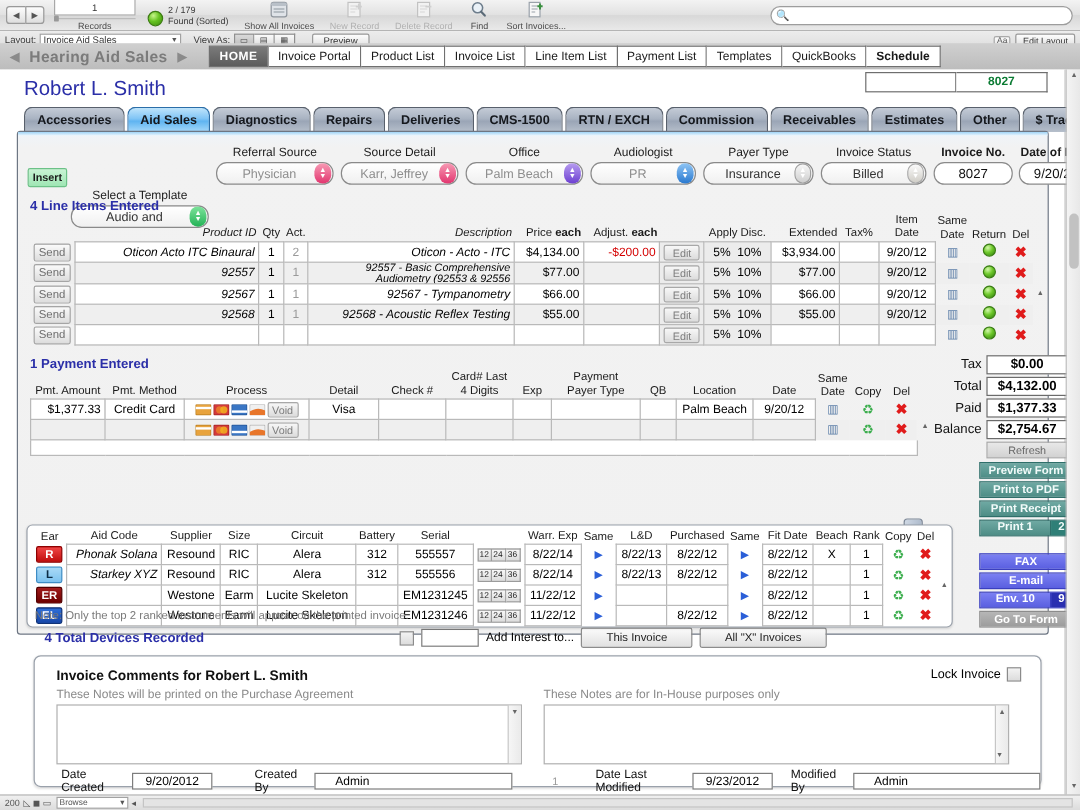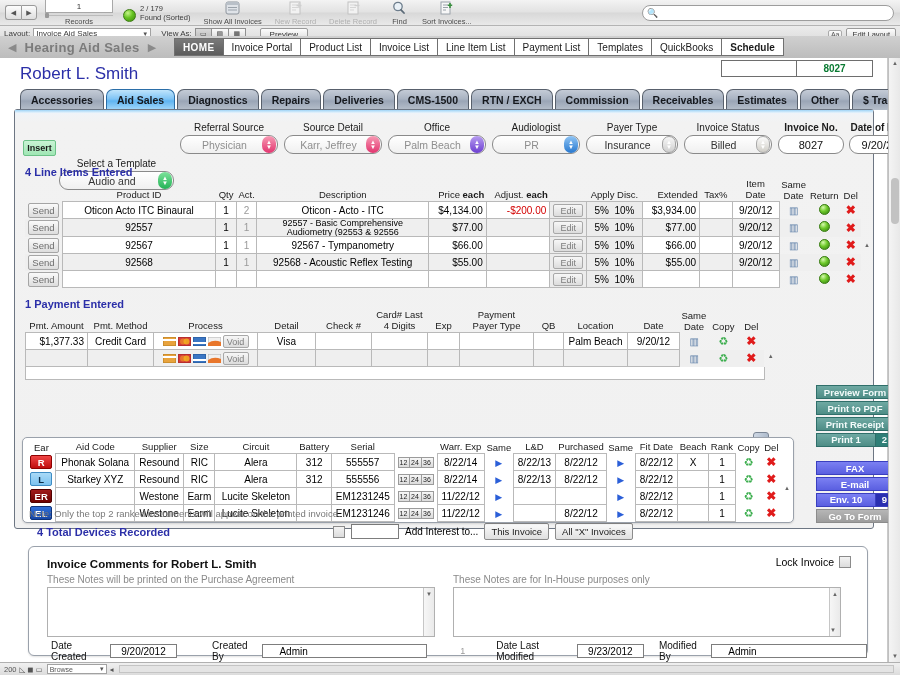--- a/index.html
+++ b/index.html
@@ -196,21 +196,21 @@
   .grid th{
     font-weight:normal; font-size:9.5px; color:#1a1a1a; padding:0 2px 1px 2px;
     vertical-align:bottom; white-space:nowrap;
   }
   .grid td{
     border:1px solid #b9b9b9; height:17px; padding:0 3px;
     background:#fff; white-space:nowrap; overflow:hidden;
   }
   .grid tr.alt td{ background:#efefef; }
   .grid td.nb{ border:none; background:transparent; }
-  .r{ text-align:right; } .c{ text-align:center; } .l{ text-align:center; }
+  .r{ text-align:right; } .c{ text-align:center; } .l{ text-align:right;font-style:italic; }
   .red{ color:#d40000; }
   .sendbtn{
     display:block; width:100%; height:15px; line-height:14px; text-align:center;
     background:linear-gradient(to bottom,#fafafa,#dddddd);
     border:1px solid #a5a5a5; border-radius:2px; font-size:9.5px; color:#6d6d6d;
   }
   .editbtn{
     display:inline-block; width:30px;height:13px;line-height:12px;text-align:center;
     background:linear-gradient(to bottom,#f7f7f7,#dcdcdc);
     border:1px solid #a8a8a8; border-radius:2px; font-size:9px; color:#7d7d7d;
@@ -279,21 +279,21 @@
   .chk{
     width:12px;height:12px;border:1px solid #8b8b8b;
     background:linear-gradient(to bottom,#f3f3f3,#dcdcdc);
   }
   .sm-field{ height:14px;border:1px solid #7d7d7d;background:#fff;text-align:center;font-size:10px;line-height:13px; }
 
   .interest-row{ position:absolute; left:318px; top:413px; display:flex; align-items:center; font-size:10px; gap:6px;}
   .wbtn{
     height:17px;border:1px solid #8c8c8c;border-radius:2px;
     background:linear-gradient(to bottom,#fbfbfb,#e0e0e0);
-    font-size:9.5px;color:#222;display:flex;align-items:center;justify-content:center;padding:0 6px;
+    font-size:9.5px;color:#222;display:flex;align-items:center;justify-content:center;padding:0 20px;
   }
 
   
   .devbox{
     position:absolute; left:22px; top:437px; width:772px; height:86px;
     border:1px solid #9aa1ab; border-radius:5px; background:#fff;
     box-shadow:0 1px 2px rgba(0,0,0,.12);
   }
   .ear{
     display:block;width:22px;height:14px;border-radius:2px;color:#fff;
@@ -855,20 +855,41 @@
     <div class="interest-row">
       <div class="chk"></div>
       <div class="sm-field" style="width:48px;height:15px;"></div>
       <span>Add Interest to...</span>
       <div class="wbtn">This Invoice</div>
       <div class="wbtn">All "X" Invoices</div>
     </div>
 
   </div>
 
+  <div class="totals">
+    <div class="trow">
+      <span class="tlbl">Tax</span>
+      <div class="tval">$0.00</div>
+    </div>
+    <div class="trow">
+      <span class="tlbl">Total</span>
+      <div class="tval">$4,132.00</div>
+    </div>
+    <div class="trow">
+      <span class="tlbl">Paid</span>
+      <div class="tval">$1,377.33</div>
+    </div>
+    <div class="trow">
+      <span class="tlbl">Balance</span>
+      <div class="tval">$2,754.67</div>
+    </div>
+    <div class="trow">
+      <div class="refresh">Refresh</div>
+    </div>
+  </div>
 
   <div class="devbox">
     <table class="grid" style="margin:3px 0 0 4px;">
       <thead>
         <tr>
           <th style="width:30px" class="c">Ear</th>
           <th style="width:92px" class="c">Aid Code</th>
           <th style="width:56px" class="c">Supplier</th>
           <th style="width:32px" class="c">Size</th>
           <th style="width:104px" class="c">Circuit</th>

